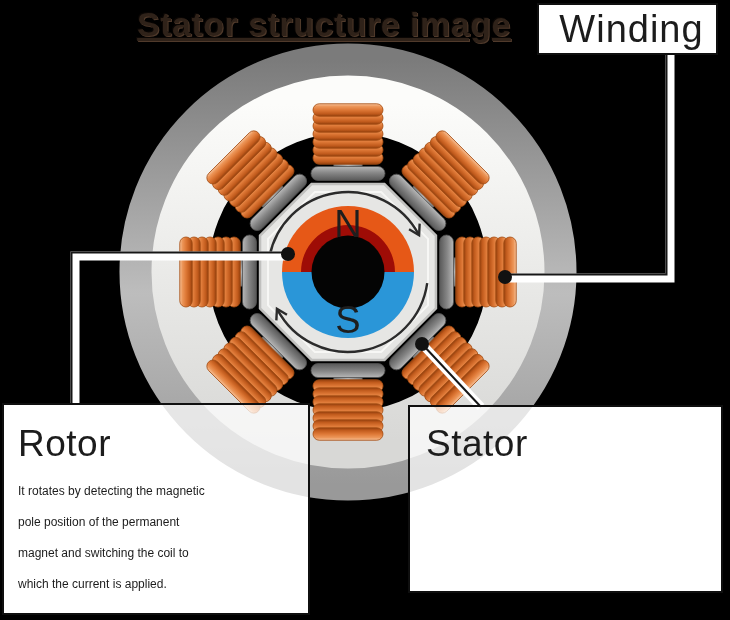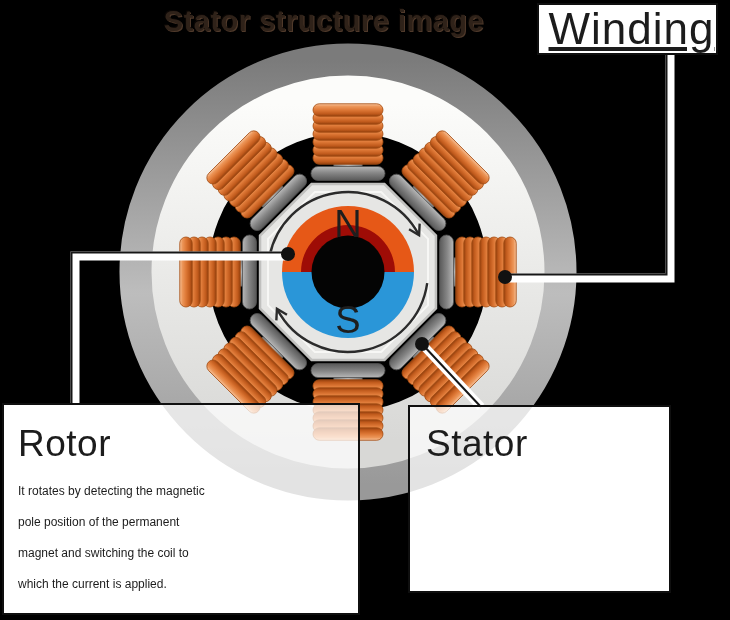--- a/index.html
+++ b/index.html
@@ -3,31 +3,31 @@
 <meta charset="utf-8">
 <style>
   html,body{margin:0;padding:0;background:#000;}
   .stage{position:relative;width:730px;height:620px;background:#000;overflow:hidden;
          font-family:"Liberation Sans", sans-serif;}
   .stage svg{position:absolute;left:0;top:0;}
   .box-under{position:absolute;background:#fff;}
   .label-box{position:absolute;background:rgba(255,255,255,0.72);border:2px solid #0f0f0f;
              box-sizing:border-box;color:#1c1c1c;}
   #u-winding,#b-winding{left:537px;top:3px;width:181px;height:52px;}
-  #u-rotor,#b-rotor{left:2px;top:403px;width:358px;height:212px;}
-  #u-stator,#b-stator{left:408px;top:405px;width:263px;height:188px;}
+  #u-rotor,#b-rotor{left:2px;top:403px;width:308px;height:212px;}
+  #u-stator,#b-stator{left:408px;top:405px;width:315px;height:188px;}
   #b-winding{display:flex;align-items:center;justify-content:center;}
-  .winding-title{font-size:44px;letter-spacing:1px;padding-left:8px;text-decoration:underline;}
+  .winding-title{font-size:38px;letter-spacing:1px;padding-left:8px;}
   .callout-title{font-size:37px;font-weight:400;line-height:1.15;margin:0;letter-spacing:0.5px;}
   #b-rotor{padding:18px 10px 0 14px;}
   #b-stator{padding:16px 8px 0 16px;}
   .callout-desc{font-size:12px;line-height:31px;margin:10px 0 0 0;white-space:pre-line;}
   .page-title{position:absolute;left:324px;top:5px;transform:translateX(-50%);
-              font-size:29px;font-weight:700;letter-spacing:0.5px;color:#2f2219;white-space:nowrap;
-              text-shadow:-1px -1px 0 #0a0604, 1px 1px 0 #503a2b;}
+              font-size:34px;font-weight:700;letter-spacing:0.5px;color:#2f2219;white-space:nowrap;
+              text-shadow:-1px -1px 0 #0a0604, 1px 1px 0 #503a2b;text-decoration:underline;}
 </style>
 </head>
 <body>
 
 <div class="stage">
 
   <div class="box-under" id="u-winding"></div>
   <div class="box-under" id="u-rotor"></div>
   <div class="box-under" id="u-stator"></div>
 

